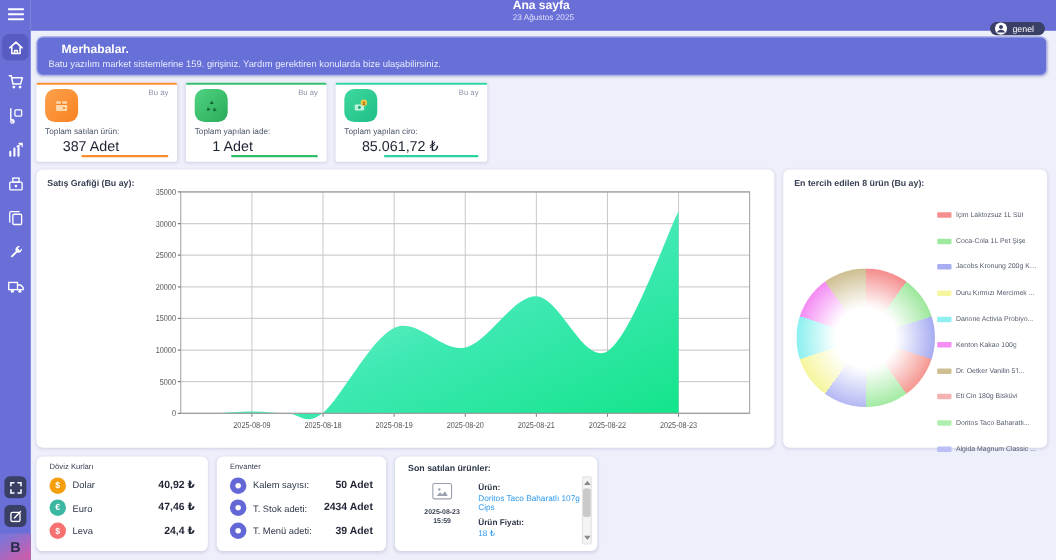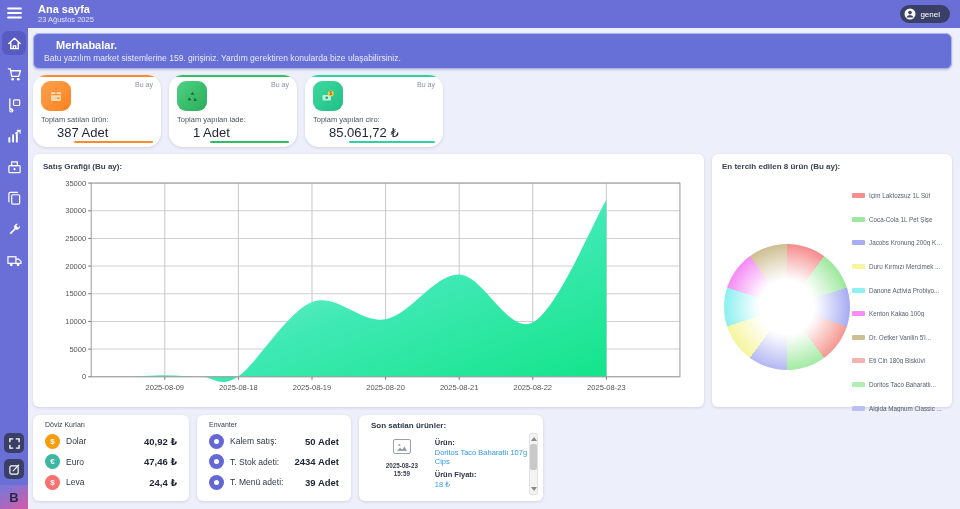--- a/index.html
+++ b/index.html
@@ -9,43 +9,43 @@
   
   .sidebar{width:28px;background:#6a6fd8;display:flex;flex-direction:column;align-items:center;flex-shrink:0;}
   .sb-burger{margin:7px 0 12px;cursor:pointer;}
   .sb-item{width:24px;height:24px;border-radius:6px;display:flex;align-items:center;justify-content:center;margin-bottom:7px;cursor:pointer;}
   .sb-item.active{background:#585cc2;}
   .sb-bottom{margin-top:auto;display:flex;flex-direction:column;align-items:center;}
   .sb-sq{width:20px;height:20px;border-radius:5px;background:#3a3f66;display:flex;align-items:center;justify-content:center;margin-bottom:6px;cursor:pointer;}
   .sb-logo{width:28px;height:24px;background:linear-gradient(150deg,#7e74d6 15%,#c75fae 85%);display:flex;align-items:center;justify-content:center;font-weight:bold;font-size:13px;color:#262b4a;cursor:pointer;}
   
   .main{flex:1;display:flex;flex-direction:column;min-width:0;}
-  .topbar{height:28px;background:#6a6fd8;display:flex;align-items:center;padding:0 10px;flex-shrink:0;}
+  .topbar{height:28px;background:#6a6fd8;display:flex;align-items:center;padding:0 10px;flex-shrink:0;flex-direction:column;}
   .tb-title{color:#fff;font-size:11px;font-weight:bold;line-height:11px;}
   .tb-date{color:#dfe1fa;font-size:7.5px;line-height:9px;}
   .tb-user{margin-left:auto;background:#3a3f66;border-radius:10px;height:18px;display:flex;align-items:center;gap:4px;padding:0 10px 0 4px;color:#fff;font-size:8px;cursor:pointer;}
   
   .banner{margin:5px 8px 6px 5px;background:#6670d6;border:1px solid #aeb4ec;border-radius:6px;padding:5px 10px;box-shadow:0 1px 2px rgba(60,60,120,.25);}
   .banner h1{color:#fff;font-size:11px;font-weight:bold;padding-left:12px;}
   .banner p{color:#e8eafc;font-size:8.5px;margin-top:2px;}
   
   .stats{display:flex;gap:8px;margin:0 8px 7px 5px;}
-  .scard{width:128px;height:72px;background:#fff;border-radius:14px;box-shadow:0 1px 3px rgba(80,80,140,.18);position:relative;overflow:hidden;padding:6px 8px;}
+  .scard{width:128px;height:72px;background:#fff;border-radius:2px;box-shadow:0 1px 3px rgba(80,80,140,.18);position:relative;overflow:hidden;padding:6px 8px;}
   .scard.wide{width:138px;}
   .sc-top{position:absolute;top:0;left:0;right:0;height:2px;}
   .sc-head{display:flex;justify-content:space-between;align-items:flex-start;}
   .sc-icon{width:30px;height:30px;border-radius:9px;display:flex;align-items:center;justify-content:center;}
   .sc-period{font-size:7px;color:#8a92a6;}
   .sc-label{font-size:7.5px;color:#4a5568;margin-top:4px;}
   .sc-value{font-size:13px;font-weight:normal;color:#1e2433;margin-top:1px;margin-left:16px;}
   .sc-line{position:absolute;bottom:4px;right:8px;width:62%;height:2px;border-radius:2px;}
   
   .mid{display:flex;gap:8px;margin:0 8px 8px 5px;flex:1;min-height:0;}
   .card{background:#fff;border-radius:6px;box-shadow:0 1px 3px rgba(80,80,140,.18);}
-  .chart-card{flex:1;padding:8px 10px 4px;display:flex;flex-direction:column;min-width:0;}
+  .chart-card{flex:1;padding:8px 10px 4px;display:flex;flex-direction:row;min-width:0;}
   .card-title{font-size:8px;color:#3a4154;font-weight:bold;}
   .chart-card svg{flex:1;width:100%;margin-top:2px;}
   .pie-card{width:240px;position:relative;padding:8px 10px;flex-shrink:0;}
   .donut{position:absolute;left:12px;top:90px;width:126px;height:126px;border-radius:50%;}
   .legend{position:absolute;right:8px;top:30px;width:92px;}
   .lg-row{display:flex;align-items:center;gap:4px;height:23.6px;cursor:pointer;}
   .sw{width:13px;height:5px;border-radius:1px;flex-shrink:0;}
   .lg-t{font-size:6.3px;color:#555c6e;white-space:nowrap;overflow:hidden;text-overflow:ellipsis;}
   
   .bottom{display:flex;gap:8px;margin:0 8px 8px 5px;height:86px;flex-shrink:0;}
@@ -357,21 +357,21 @@
           <span class="bval">24,4 ₺</span>
         </div>
       </div>
 
       <div class="card bcard inv">
         <div class="bc-title">Envanter</div>
         <div class="brow">
           <span class="circ" style="background: rgb(100, 104, 214);">
               <span class="dot"></span>
             </span>
-          <span class="bname">Kalem satış:</span>
+          <span class="bname">Kalem sayısı:</span>
           <span class="bval">50 Adet</span>
         </div>
         <div class="brow">
           <span class="circ" style="background: rgb(100, 104, 214);">
               <span class="dot"></span>
             </span>
           <span class="bname">T. Stok adeti:</span>
           <span class="bval">2434 Adet</span>
         </div>
         <div class="brow">

